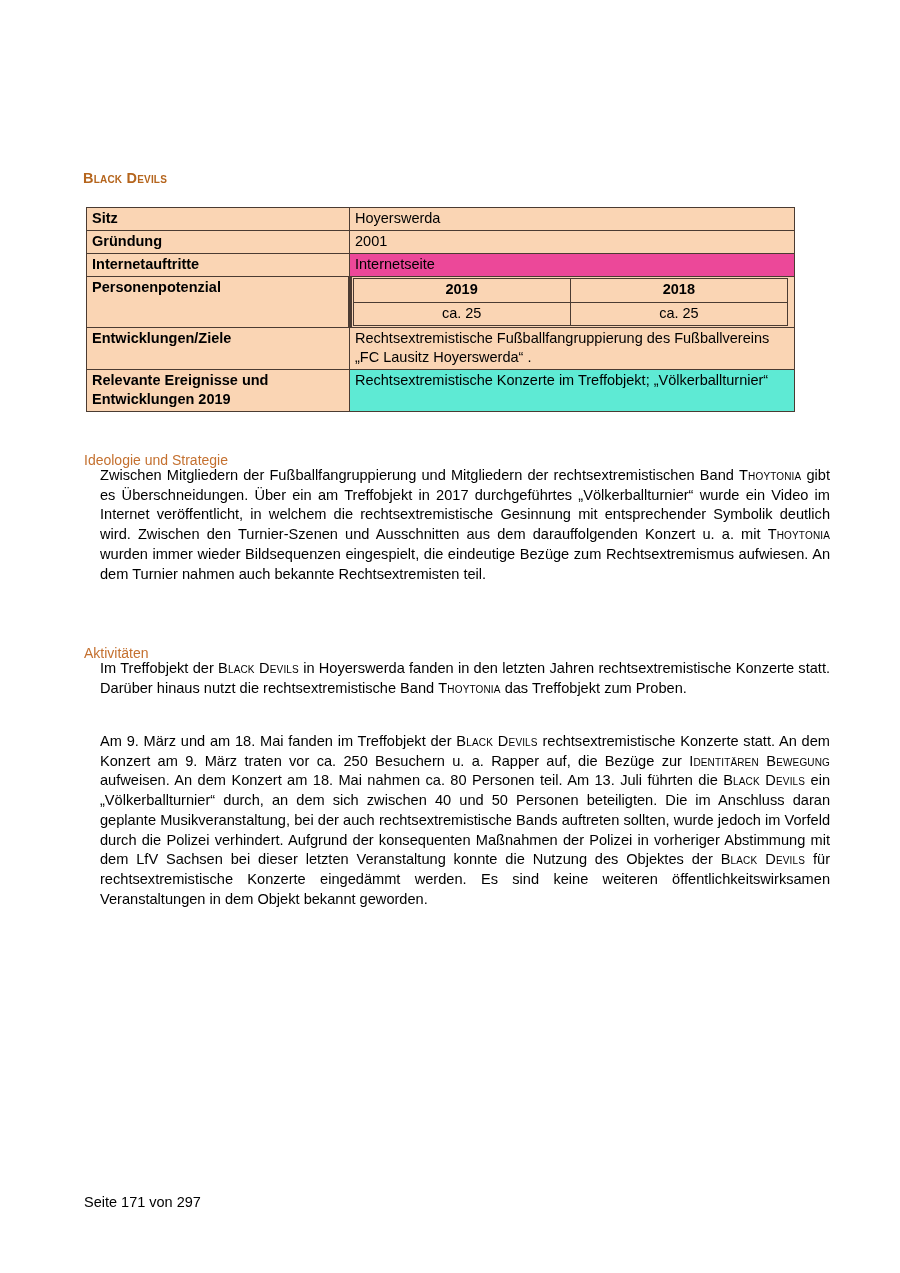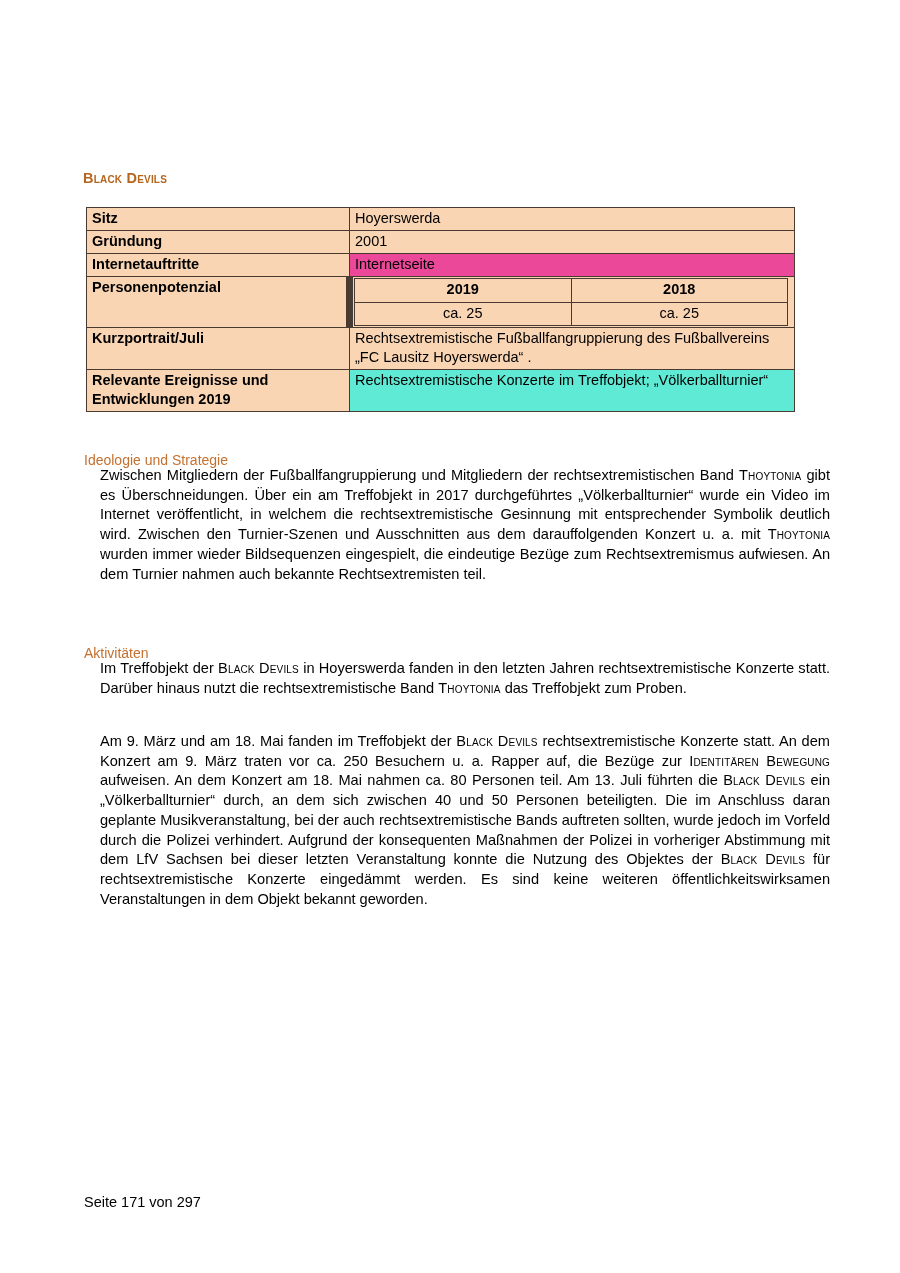--- a/index.html
+++ b/index.html
@@ -59,21 +59,21 @@
   }
   .info-table td.label {
     width: 252px;
     font-weight: bold;
   }
   .info-table td.value {
     font-weight: normal;
   }
   .info-table td.nested-host {
     padding: 0;
-    border-left: 7px solid #c2410c;
+    border-left: 4px solid #c2410c;
   }
 
   
   .year-table {
     width: 100%;
     border-collapse: collapse;
     table-layout: fixed;
   }
   .year-table td {
     border: 1px solid #4a3b32;
@@ -169,21 +169,21 @@
                 <tr>
                   <td class="year-val" style="background: rgb(250, 213, 180); border-color: rgb(74, 59, 50);">ca. 25</td>
                   <td class="year-val" style="background: rgb(250, 213, 180); border-color: rgb(74, 59, 50);">ca. 25</td>
                 </tr>
               </tbody>
             </table>
           </div>
         </td>
       </tr>
       <tr>
-        <td class="label" style="background: rgb(250, 213, 180); border-color: rgb(74, 59, 50);">Kurzportrait/Juli</td>
+        <td class="label" style="background: rgb(250, 213, 180); border-color: rgb(74, 59, 50);">Entwicklungen/Ziele</td>
         <td class="value" style="background: rgb(250, 213, 180); border-color: rgb(74, 59, 50);">Rechtsextremistische Fußballfangruppierung des Fußballvereins „FC Lausitz Hoyerswerda“ .</td>
       </tr>
       <tr>
         <td class="label" style="background: rgb(250, 213, 180); border-color: rgb(74, 59, 50);">Relevante Ereignisse und Entwicklungen 2019</td>
         <td class="value" style="background: #5eead4; border-color: rgb(74, 59, 50);">Rechtsextremistische Konzerte im Treffobjekt; „Völkerballturnier“</td>
       </tr>
     </tbody>
   </table>
 
   <div class="section-heading" style="top: 428px; color: rgb(196, 112, 47);">Ideologie und Strategie</div>

